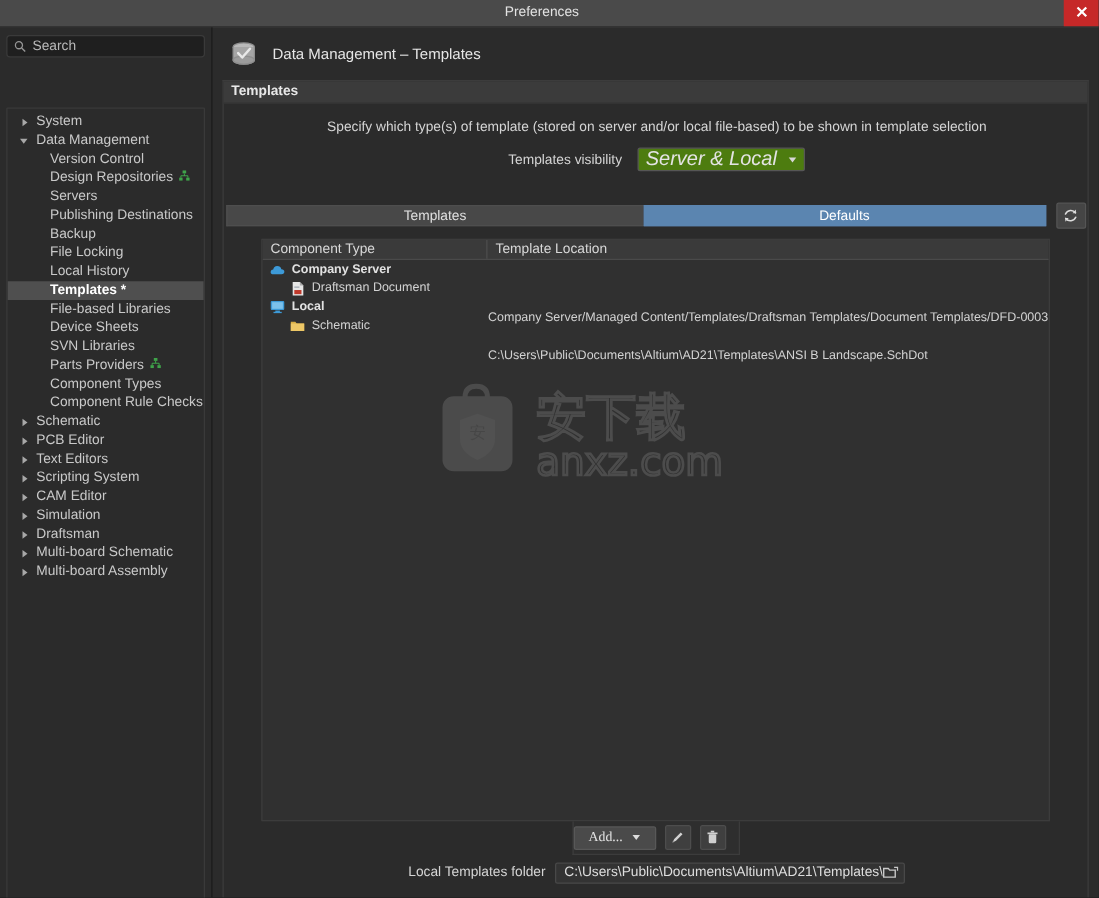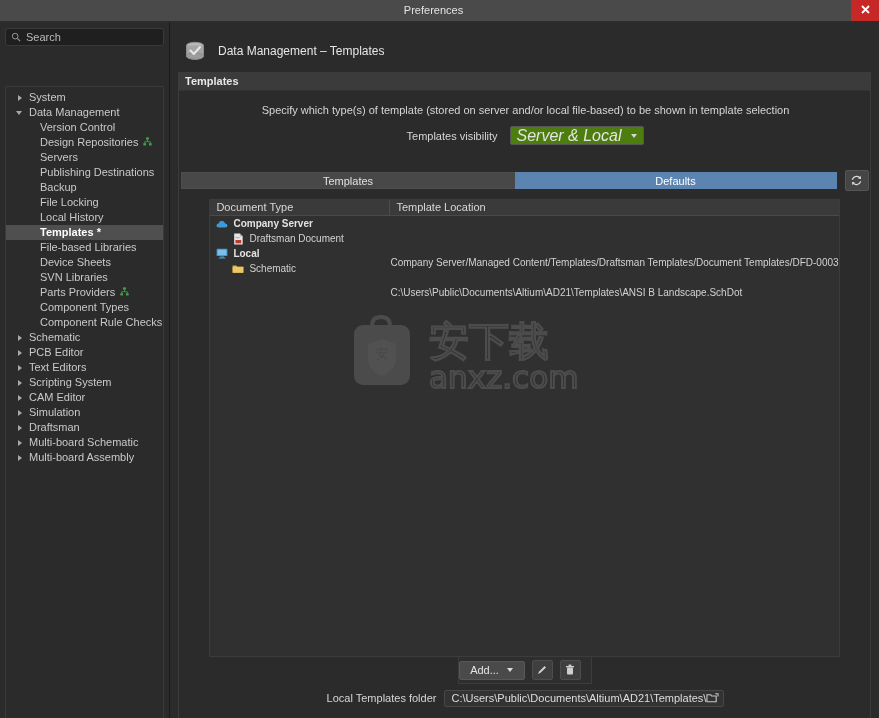--- a/index.html
+++ b/index.html
@@ -152,21 +152,21 @@
     display: inline-block;
   }
 
   
   #main {
     flex: 1;
     min-width: 0;
     background: #2b2b2b;
     display: flex;
     flex-direction: column;
-    padding: 8px 8px 0 8px;
+    padding: 0 8px 0 8px;
     box-sizing: border-box;
   }
 
   #page-head {
     height: 42px;
     display: flex;
     align-items: center;
     padding-left: 4px;
     flex: none;
   }
@@ -389,20 +389,21 @@
     background: #4a4a4a;
     border: 1px solid #585858;
     border-radius: 2px;
     display: flex;
     align-items: center;
     justify-content: center;
     font-size: 11px;
     color: #e4e4e4;
     padding: 0 6px;
     cursor: pointer;
+    font-family: Liberation Serif, serif;
   }
   #add-btn .caret {
     margin-left: 8px;
     border-top: 4px solid #dcdcdc;
     border-left: 3.5px solid transparent;
     border-right: 3.5px solid transparent;
   }
   .icon-btn {
     width: 19px; height: 18px;
     margin-left: 7px;
@@ -610,21 +611,21 @@
                 <path d="M11.2 4.6 A5 5 0 0 0 2.6 5.6" stroke="#dcdcdc" stroke-width="1.4" fill="none" stroke-linecap="round"></path>
                 <path d="M2.8 9.4 A5 5 0 0 0 11.4 8.4" stroke="#dcdcdc" stroke-width="1.4" fill="none" stroke-linecap="round"></path>
                 <path d="M11.6 1.8 L11.6 5.0 L8.6 5.0 Z" fill="#dcdcdc"></path>
                 <path d="M2.4 12.2 L2.4 9.0 L5.4 9.0 Z" fill="#dcdcdc"></path>
               </svg>
             </div>
           </div>
 
           <div id="table-wrap">
             <div id="thead">
-              <div class="th c1">Document Type</div>
+              <div class="th c1">Component Type</div>
               <div class="th c2">Template Location</div>
             </div>
             <div id="tbody">
 
             <div class="trow group">
                   <div class="cell1">
                     <span class="ricon">
                       <svg width="12" height="10" viewBox="0 0 14 10">
                         <path d="M3.4 9 Q0.4 9 0.6 6.6 Q0.9 4.6 3 4.5 Q3.6 1.4 6.7 1.3 Q9.9 1.3 10.6 4.3 Q13.4 4.4 13.4 6.7 Q13.4 9 10.8 9 Z" fill="#3d9ad8"></path>
                       </svg>

